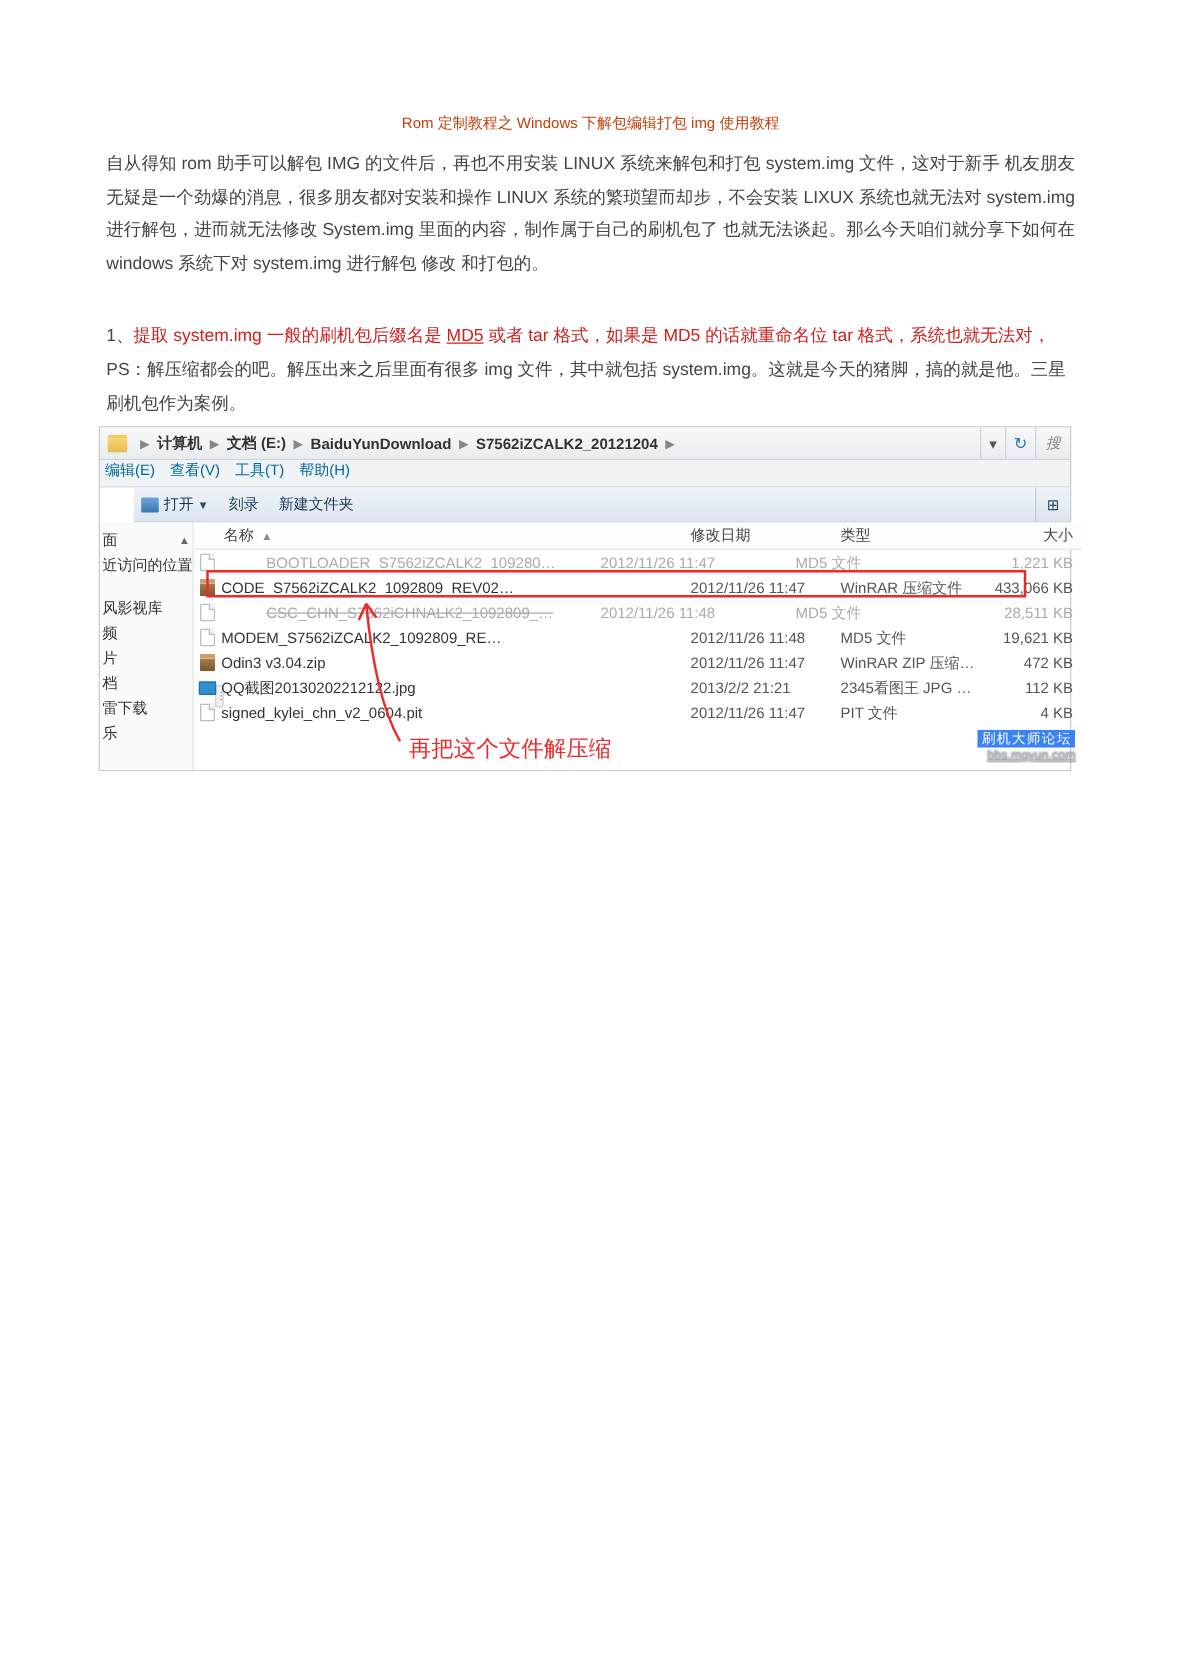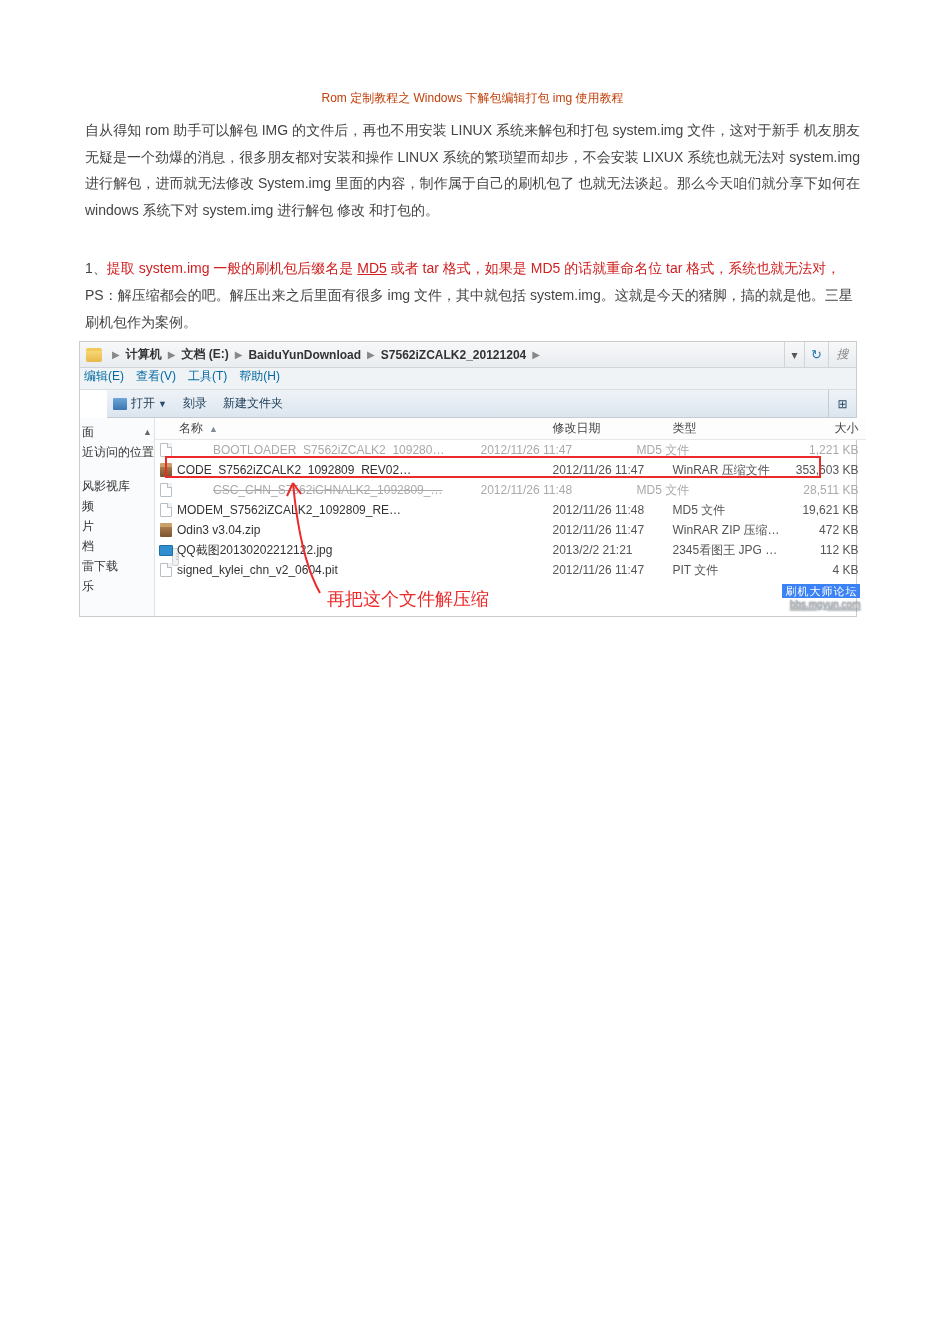--- a/index.html
+++ b/index.html
@@ -289,21 +289,21 @@
             <div class="ft">MD5 文件</div>
             <div class="fs">1,221 KB</div>
           </div>
           <div class="file-row">
             <div class="fi">
               <div class="ic-rar"></div>
             </div>
             <div class="fn">CODE_S7562iZCALK2_1092809_REV02…</div>
             <div class="fd">2012/11/26 11:47</div>
             <div class="ft">WinRAR 压缩文件</div>
-            <div class="fs">353,603 KB</div>
+            <div class="fs">433,066 KB</div>
           </div>
           <div class="file-row dim">
             <div class="fi">
               <div class="ic-blank"></div>
             </div>
             <div class="fn" style="text-decoration: line-through;">CSC_CHN_S7562iCHNALK2_1092809_…</div>
             <div class="fd">2012/11/26 11:48</div>
             <div class="ft">MD5 文件</div>
             <div class="fs">28,511 KB</div>
           </div>

